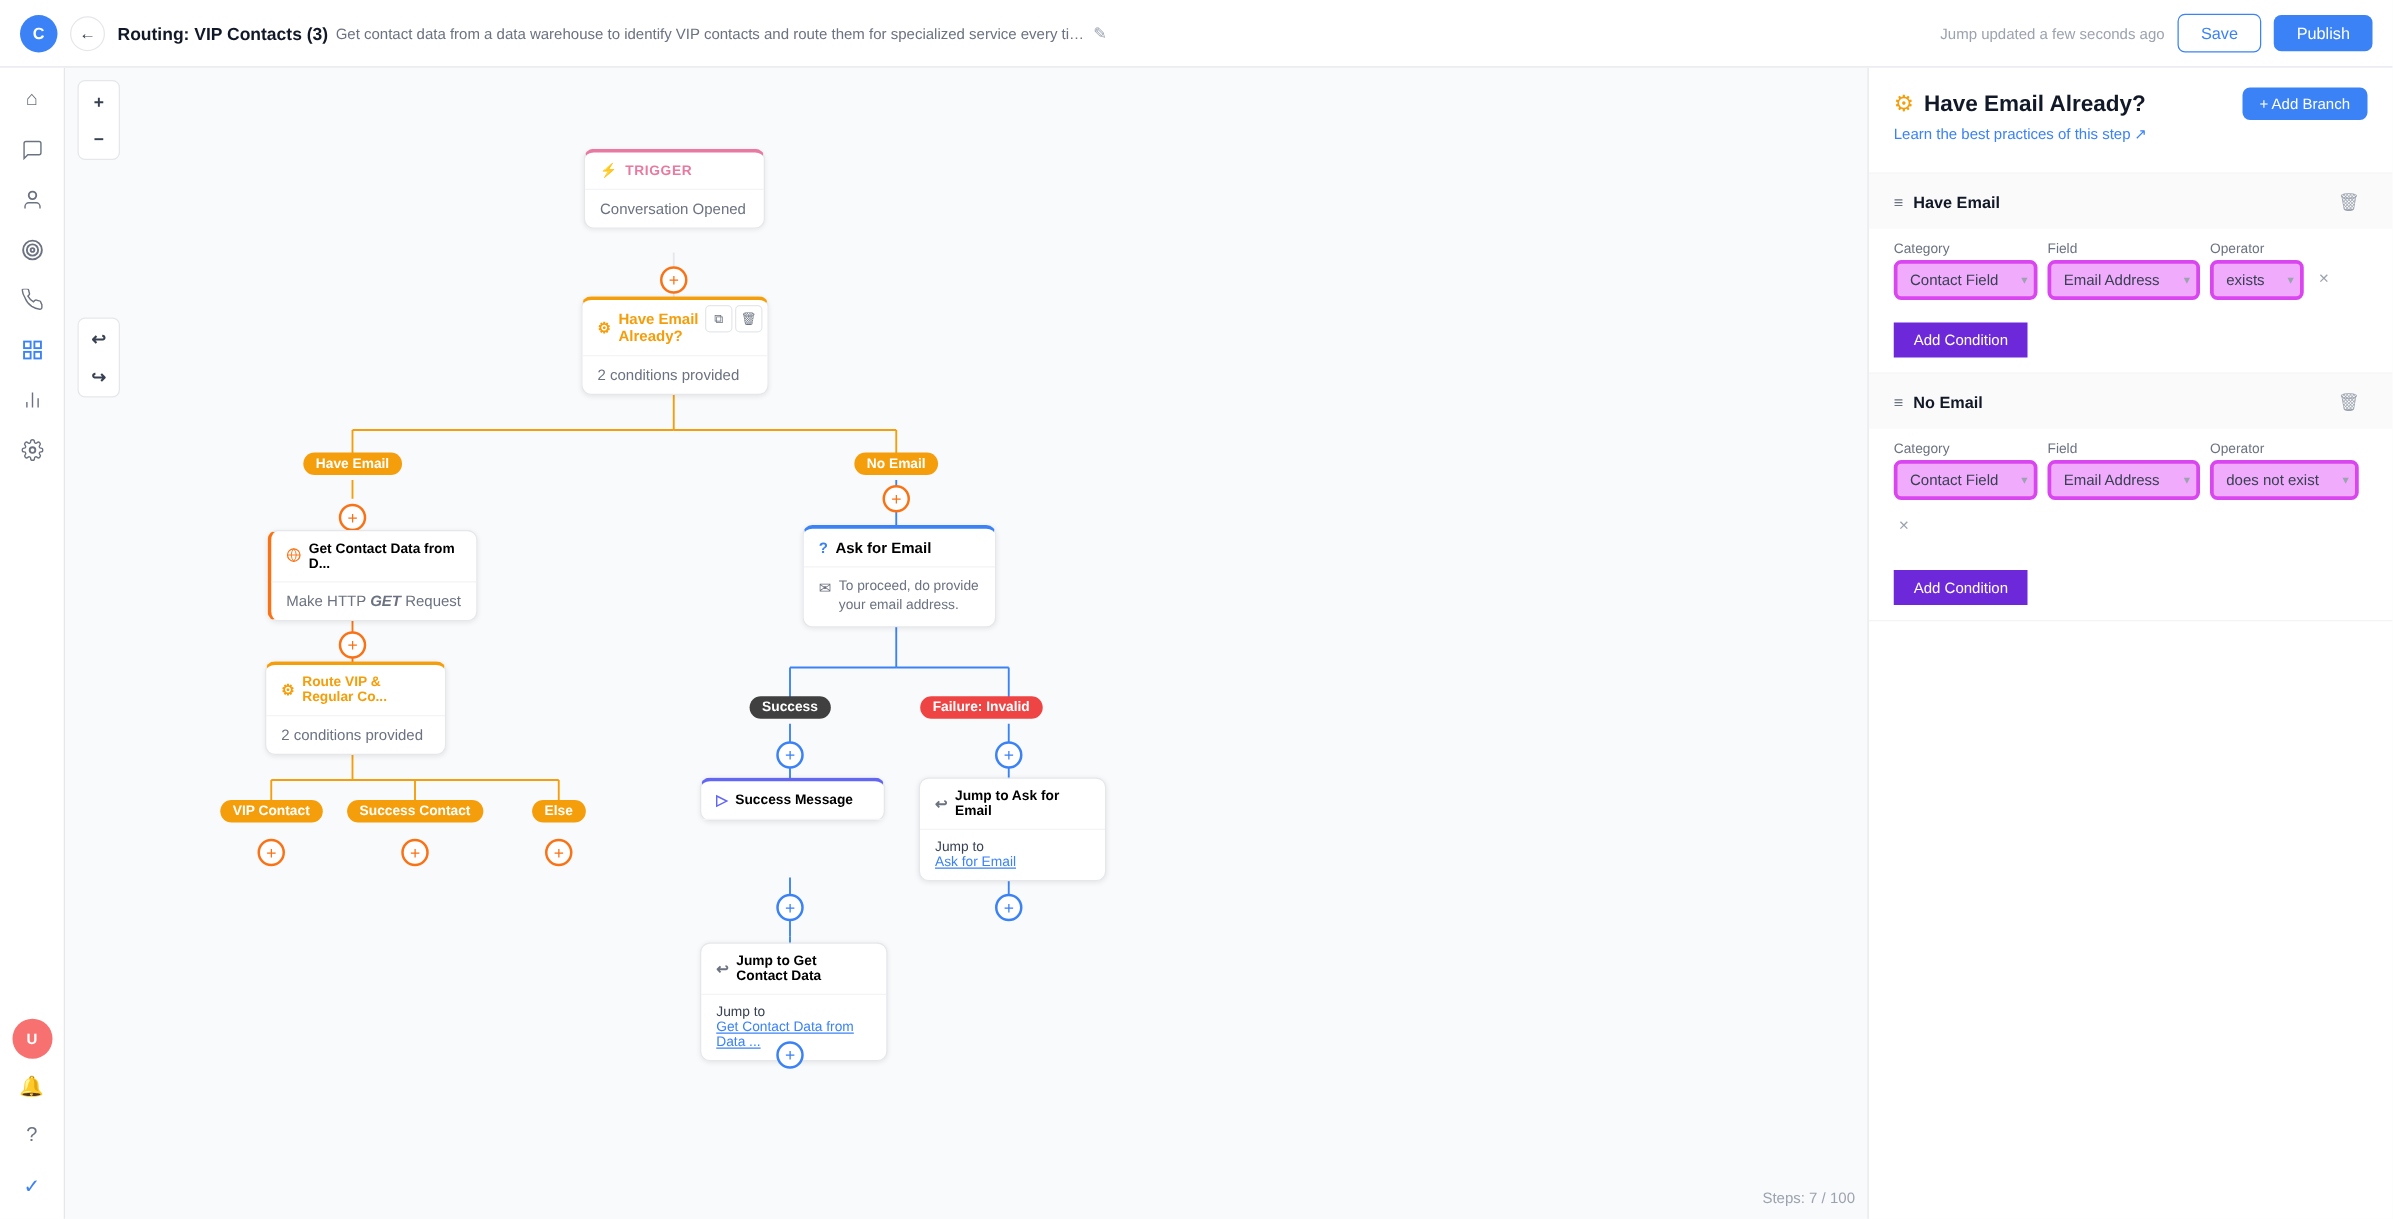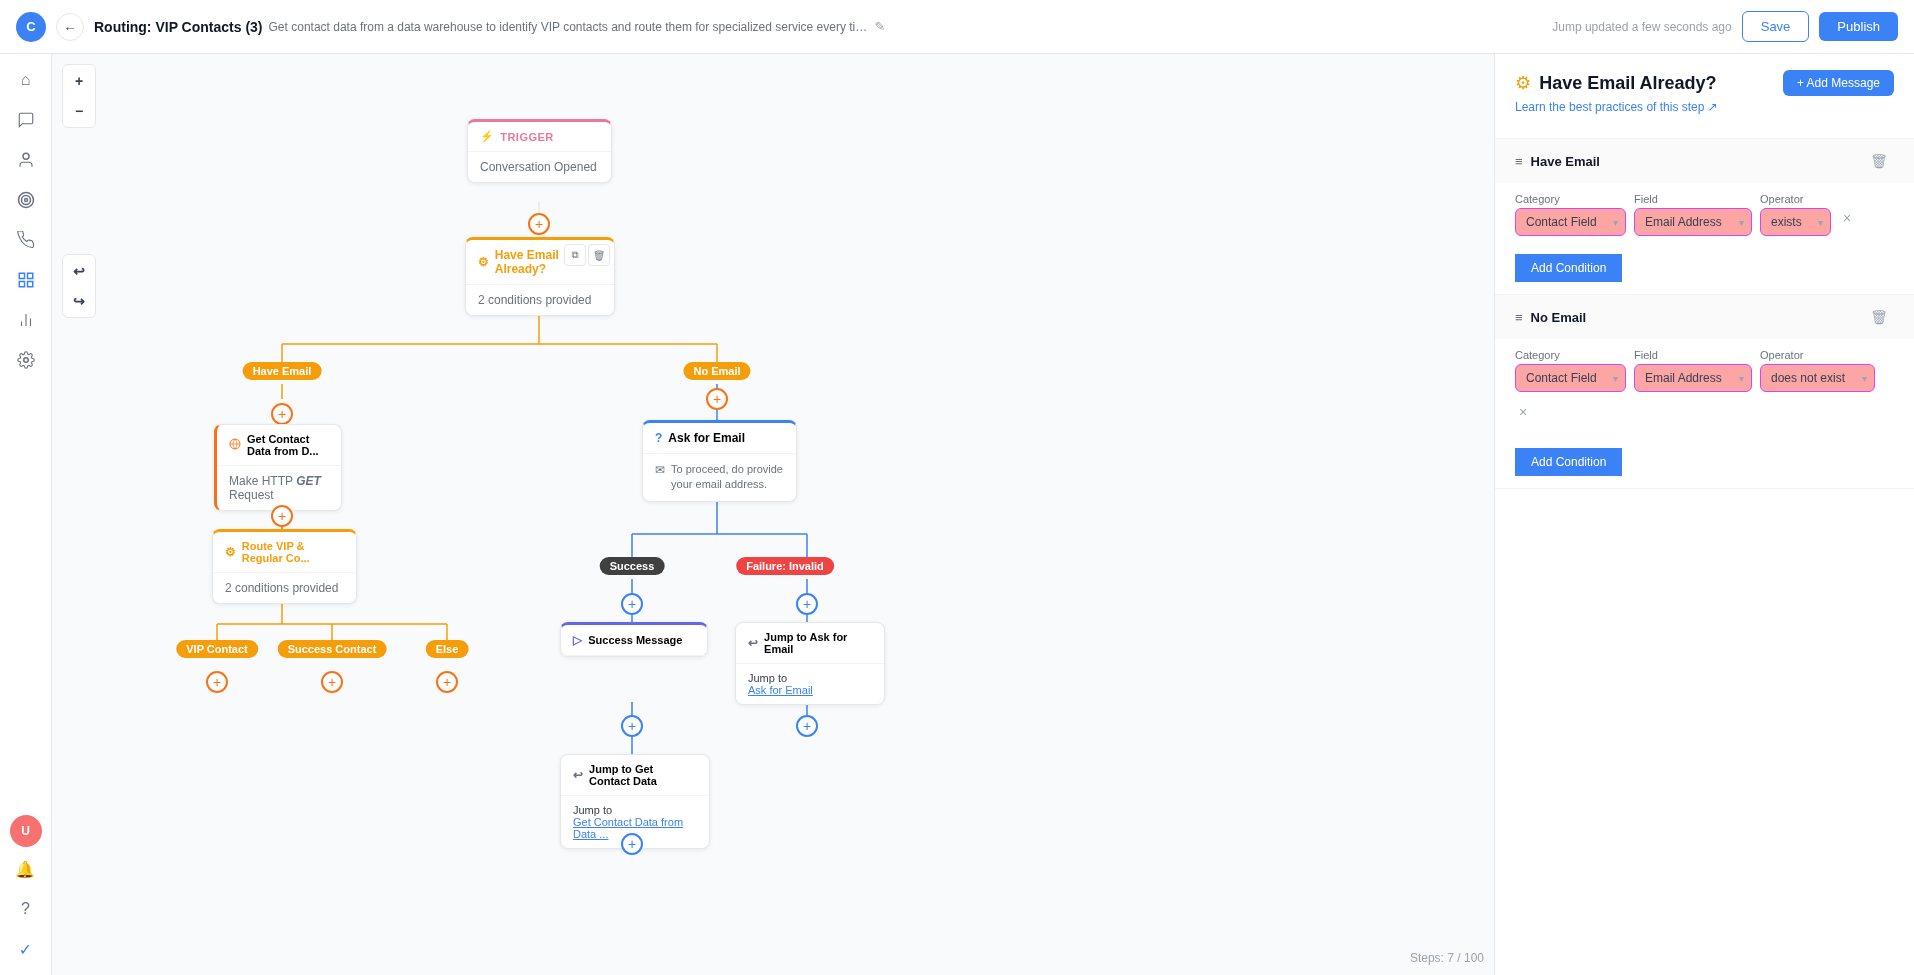--- a/index.html
+++ b/index.html
@@ -82,26 +82,26 @@
 
     
     .branch-section { margin: 0; border-bottom: 1px solid #f3f4f6; }
     .branch-section-header { padding: 12px 20px; display: flex; align-items: center; justify-content: space-between; background: #fafafa; }
     .branch-section-title { font-size: 13px; font-weight: 600; color: #111827; display: flex; align-items: center; gap: 8px; }
     .branch-section-icon { color: #6b7280; }
     .delete-branch-btn { color: #9ca3af; cursor: pointer; font-size: 14px; padding: 2px 6px; }
 
     .condition-row { padding: 10px 20px; display: flex; gap: 8px; align-items: flex-end; flex-wrap: wrap; }
     .condition-label { font-size: 11px; color: #6b7280; margin-bottom: 3px; }
-    .condition-select { border: 1px solid #d946ef; border-radius: 6px; padding: 6px 28px 6px 10px; font-size: 12px; background: #fca5a5; appearance: none; cursor: pointer; color: #374151; position: relative; }
+    .condition-select { border: 3px solid #d946ef; border-radius: 6px; padding: 6px 28px 6px 10px; font-size: 12px; background: #f0abfc; appearance: none; cursor: pointer; color: #374151; position: relative; }
     .select-wrap { position: relative; }
     .select-wrap::after { content: '▾'; position: absolute; right: 8px; top: 50%; transform: translateY(-50%); color: #9ca3af; pointer-events: none; font-size: 10px; }
     .condition-close { color: #9ca3af; cursor: pointer; font-size: 14px; align-self: flex-end; margin-bottom: 6px; padding: 4px; }
 
-    .add-condition-btn { margin: 8px 20px 12px; padding: 7px 16px; background: #3b82f6; color: #fff; border: none; border-radius: 0; cursor: pointer; font-size: 12px; font-weight: 500; }
+    .add-condition-btn { margin: 8px 20px 12px; padding: 7px 16px; background: #6d28d9; color: #fff; border: none; border-radius: 0; cursor: pointer; font-size: 12px; font-weight: 500; }
 
     
     line, path { stroke-width: 1.5; fill: none; }
   </style>
 </head>
 <body>
 
 <div id="topbar">
   <div class="avatar">C</div>
   <button class="back-btn">←</button>
@@ -253,21 +253,21 @@
     </div>
 
     <div class="branch-label orange" style="left:230px; top:308px;">Have Email</div>
 
     <div class="branch-label orange" style="left:665px; top:308px;">No Email</div>
 
     <div class="add-node-btn orange" style="left:230px; top:360px;">+</div>
 
     <div class="add-node-btn orange" style="left:665px; top:345px;">+</div>
 
-    <div class="flow-node action-node" style="position:absolute; left:162px; top:370px; width:128px;">
+    <div class="flow-node action-node" style="position:absolute; left:162px; top:370px; width:168px;">
       <div class="node-header">
         <span style="color:#f97316;">
           <svg width="12" height="12" viewBox="0 0 24 24" fill="none" stroke="currentColor" stroke-width="2">
               <circle cx="12" cy="12" r="10"></circle>
               <line x1="2" y1="12" x2="22" y2="12"></line>
               <path d="M12 2a15.3 15.3 0 0 1 4 10 15.3 15.3 0 0 1-4 10 15.3 15.3 0 0 1-4-10 15.3 15.3 0 0 1 4-10z"></path>
             </svg>
         </span>
         <span style="font-size:11px;">Get Contact Data from D...</span>
       </div>
@@ -349,21 +349,21 @@
 
     <div class="step-counter">Steps: 7 / 100</div>
   </div>
 </div>
 
 <div id="right-panel">
   <div class="panel-header">
     <div class="panel-title-row">
       <span class="panel-icon">⚙</span>
       <span class="panel-title">Have Email Already?</span>
-      <button class="add-branch-btn">+ Add Message</button>
+      <button class="add-branch-btn">+ Add Branch</button>
     </div>
     <a class="panel-learn">
       <span>Learn the best practices of this step</span>
       <span>↗</span>
     </a>
   </div>
 
   <div class="branch-section">
     <div class="branch-section-header">
       <div class="branch-section-title">

